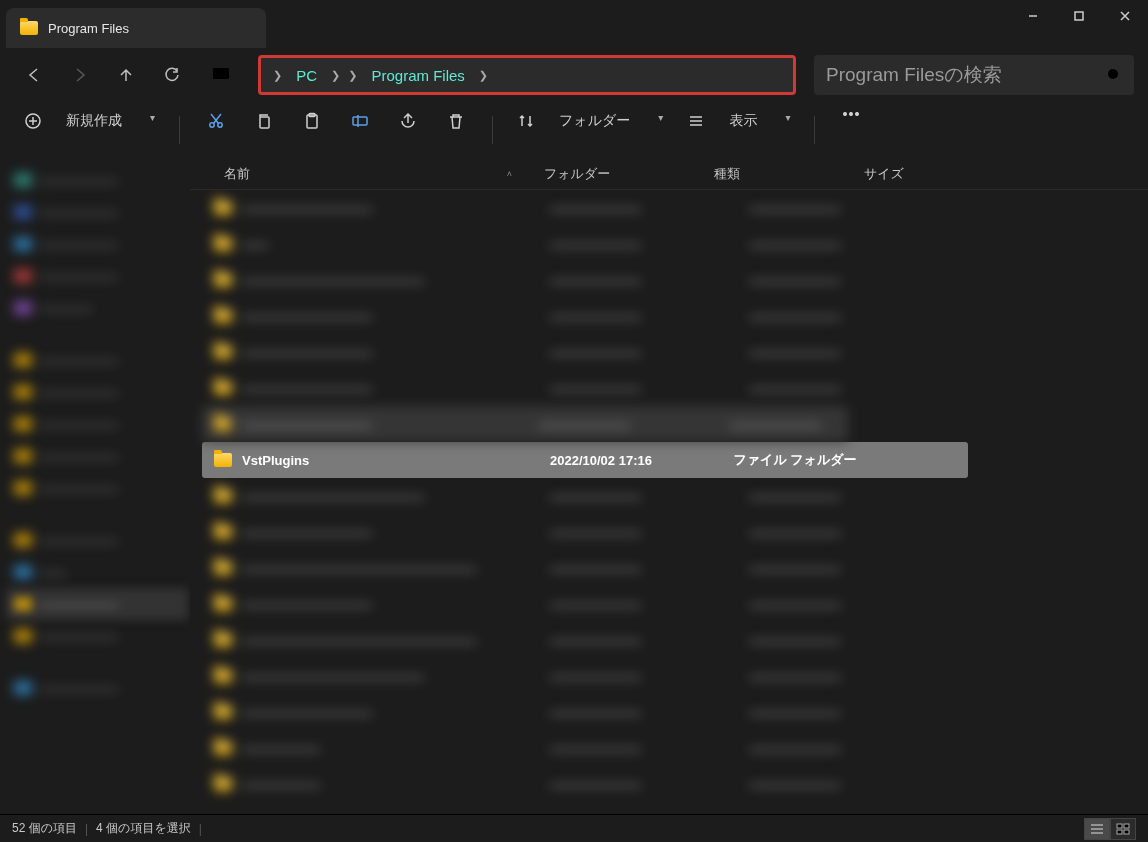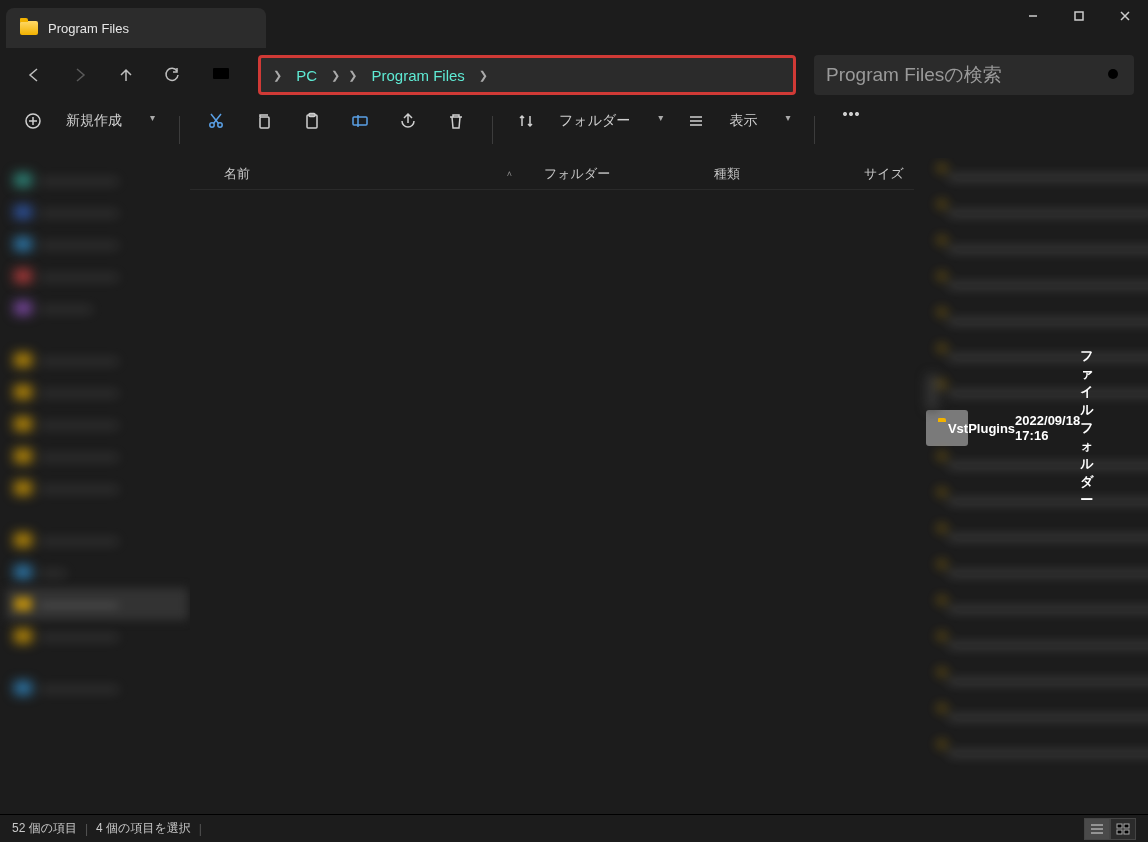--- a/index.html
+++ b/index.html
@@ -40,39 +40,39 @@
 .tb-btn .chev { font-size:10px; color:#aaa; margin-left:4px;}
 .spacer { flex:1; }
 
 
 .main { flex:1; display:flex; overflow:hidden; }
 .sidebar { width:190px; background:#1c1c1c; overflow-y:auto; padding:6px 2px 6px 6px; }
 .side-item { height:32px; display:flex; align-items:center; gap:8px; padding:0 8px; border-radius:4px; filter:blur(6px); }
 .side-icon { width:18px; height:14px; background:#f2b200; border-radius:2px; opacity:.7;}
 .side-label { font-size:13px; color:#ccc; }
 
-.content { flex:1; display:flex; flex-direction:row; overflow:hidden; position:relative;}
+.content { flex:1; display:flex; flex-direction:column; overflow:hidden; position:relative;}
 .column-headers { height:32px; display:flex; align-items:center; border-bottom:1px solid #2a2a2a; font-size:13px; color:#c8c8c8; padding-left:24px; }
 .col { padding:0 10px; }
 .col.name { width:320px; display:flex; align-items:center; gap:6px;}
 .col.date { width:170px; }
 .col.type { width:150px; }
 .col.size { flex:1; }
 .sort-chev { font-size:9px; color:#888; margin-left:auto; margin-right:12px;}
 
 .filelist { flex:1; overflow-y:auto; padding-left:12px; }
 .row { height:36px; display:flex; align-items:center; padding-left:12px; border-radius:3px; }
 .row.blurred { filter:blur(6px); opacity:.85; }
 .row.selected { background:#7a7a7a; color:#fff; margin-right:180px;}
 .row .ficon { width:18px; height:14px; background:linear-gradient(#ffd968,#f2b200); border-radius:2px; margin-right:10px; position:relative;}
 .row .ficon:before { content:""; position:absolute; top:-3px; left:0; width:8px; height:4px; background:#f2b200; border-radius:1px 2px 0 0;}
 .row .cell { font-size:13px;font-weight:bold; }
 .row .cell.name { width:308px; }
 .row .cell.date { width:170px; }
-.row .cell.type { width:150px; }
+.row .cell.type { width:150px;text-align:center; }
 
 
 .statusbar { height:28px; background:#1c1c1c; border-top:1px solid #000; display:flex; align-items:center; padding:0 12px; font-size:12px; color:#c8c8c8; gap:8px;}
 .status-sep { color:#555; }
 .view-toggle { margin-left:auto; display:flex; }
 .vt-btn { width:26px; height:22px; display:flex; align-items:center; justify-content:center; background:#2b2b2b; border:1px solid #444;}
 .vt-btn.active { background:#4a4a4a; }
 
 svg { display:block; }
 </style>
@@ -361,21 +361,21 @@
       <div class="row blurred" style="background:#3a3a3a;margin-right:300px;">
           <span class="ficon"></span>
           <span class="cell name">——————————</span>
           <span class="cell date">———————</span>
           <span class="cell type">———————</span>
         </div>
 
       <div class="row selected">
         <span class="ficon"></span>
         <span class="cell name">VstPlugins</span>
-        <span class="cell date">2022/09/18 17:16</span>
+        <span class="cell date">2022/10/02 17:16</span>
         <span class="cell type">ファイル フォルダー</span>
       </div>
 
       <div class="row blurred">
           <span class="ficon"></span>
           <span class="cell name">——————————————</span>
           <span class="cell date">———————</span>
           <span class="cell type">———————</span>
         </div>
       <div class="row blurred">

